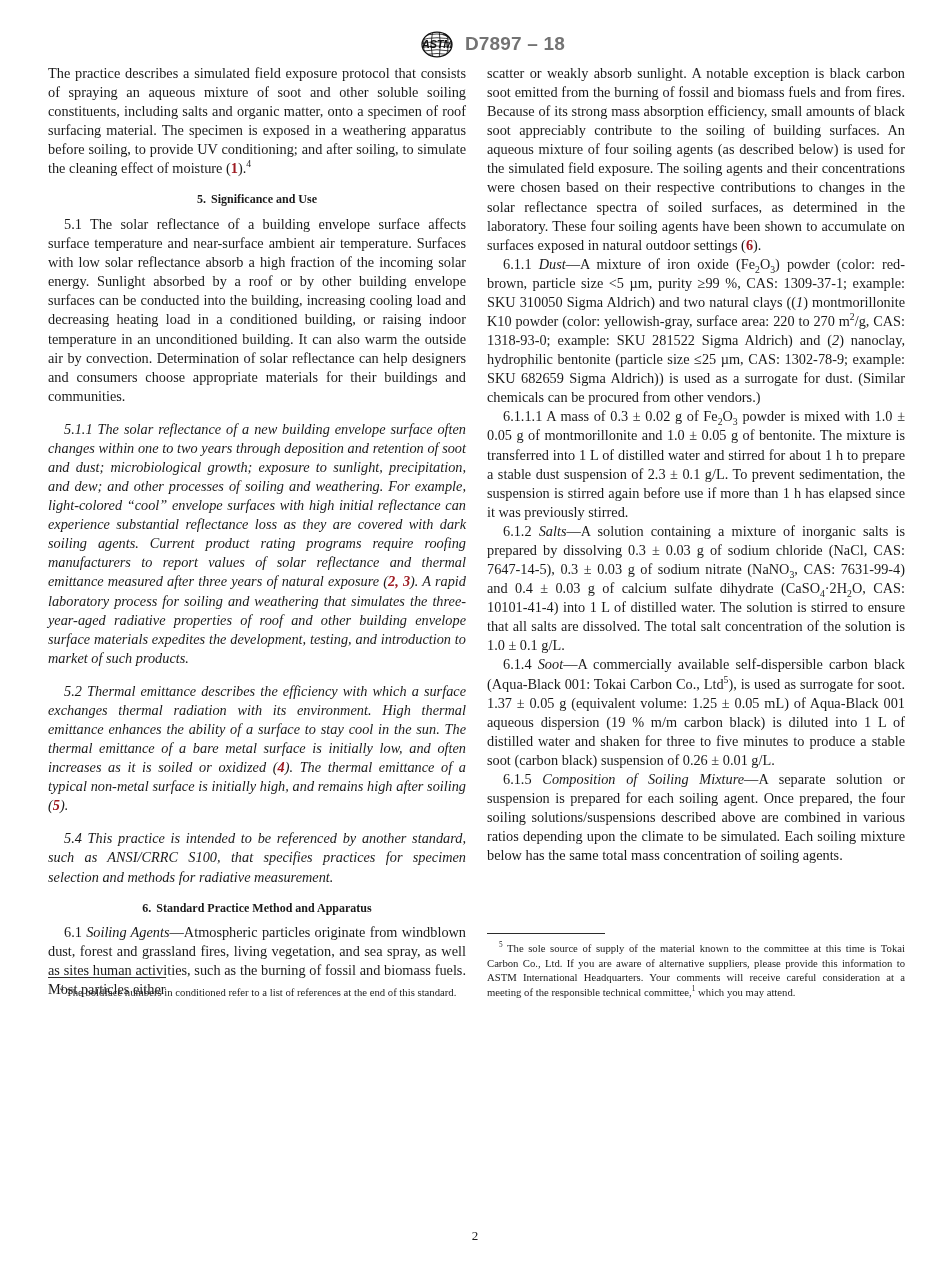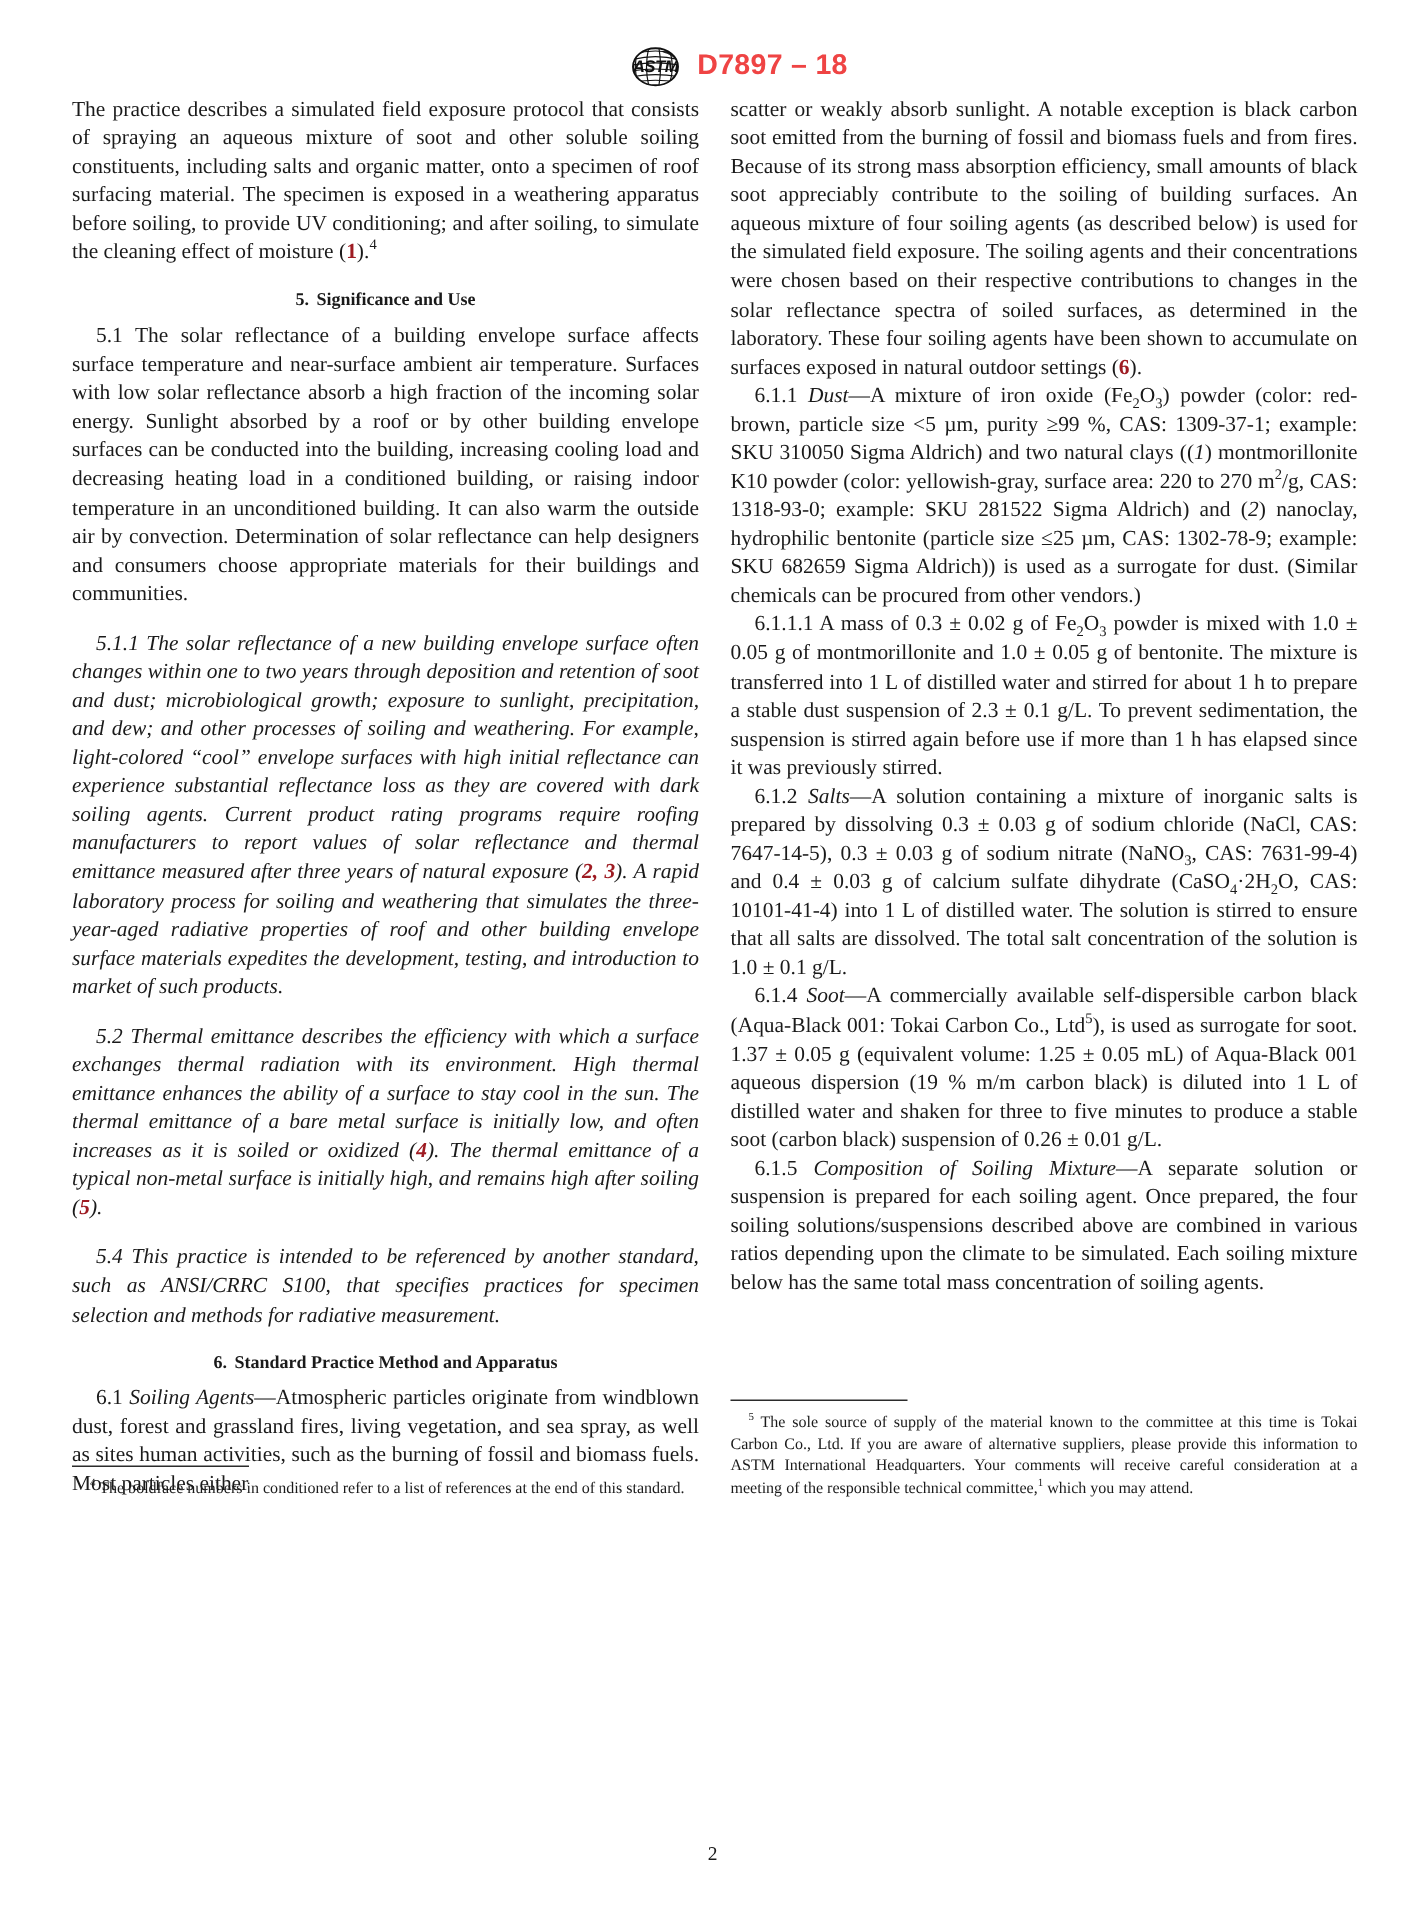--- a/index.html
+++ b/index.html
@@ -37,21 +37,21 @@
   .astm-logo {
     width: 38px;
     height: 27px;
     display: block;
   }
   .designation {
     font-family: "Liberation Sans", "DejaVu Sans", sans-serif;
     font-weight: bold;
     font-size: 19px;
     letter-spacing: 0.2px;
-    color: #ef4444;
+    color: #737373;
   }
 
   
   .columns {
     display: flex;
     gap: 21px;
     padding: 12px 45px 0 48px;
   }
   .col {
     width: 418px;

